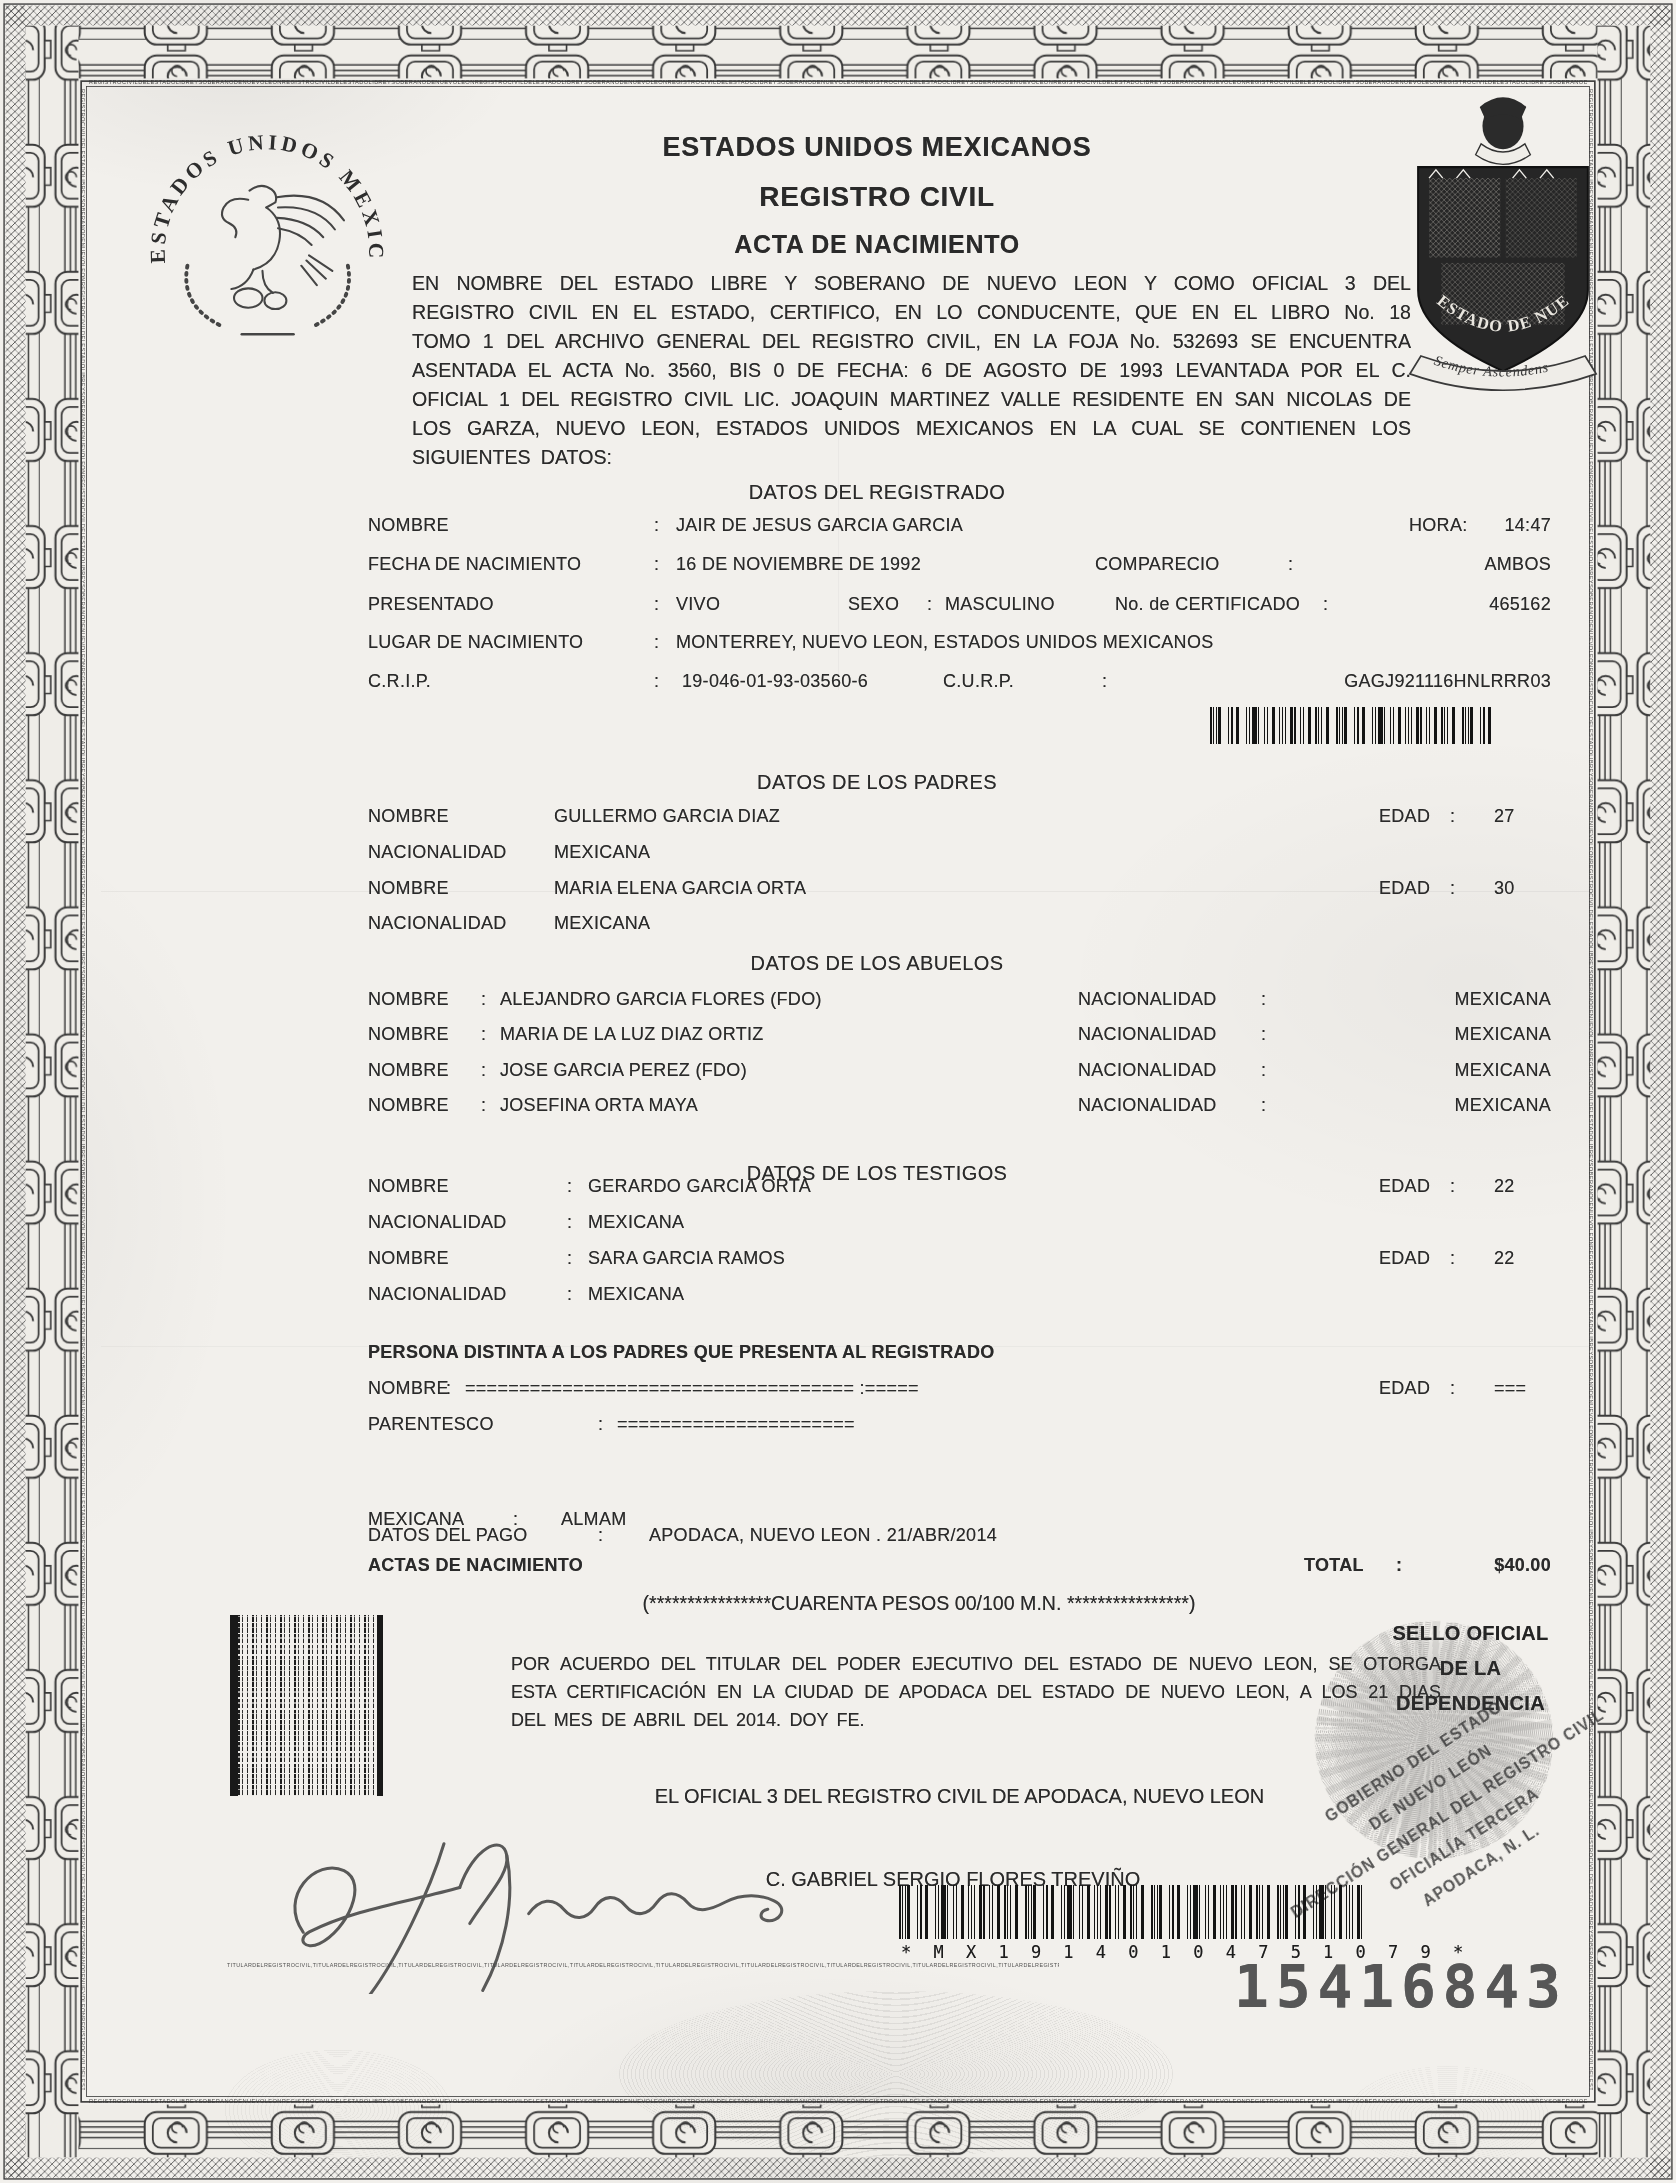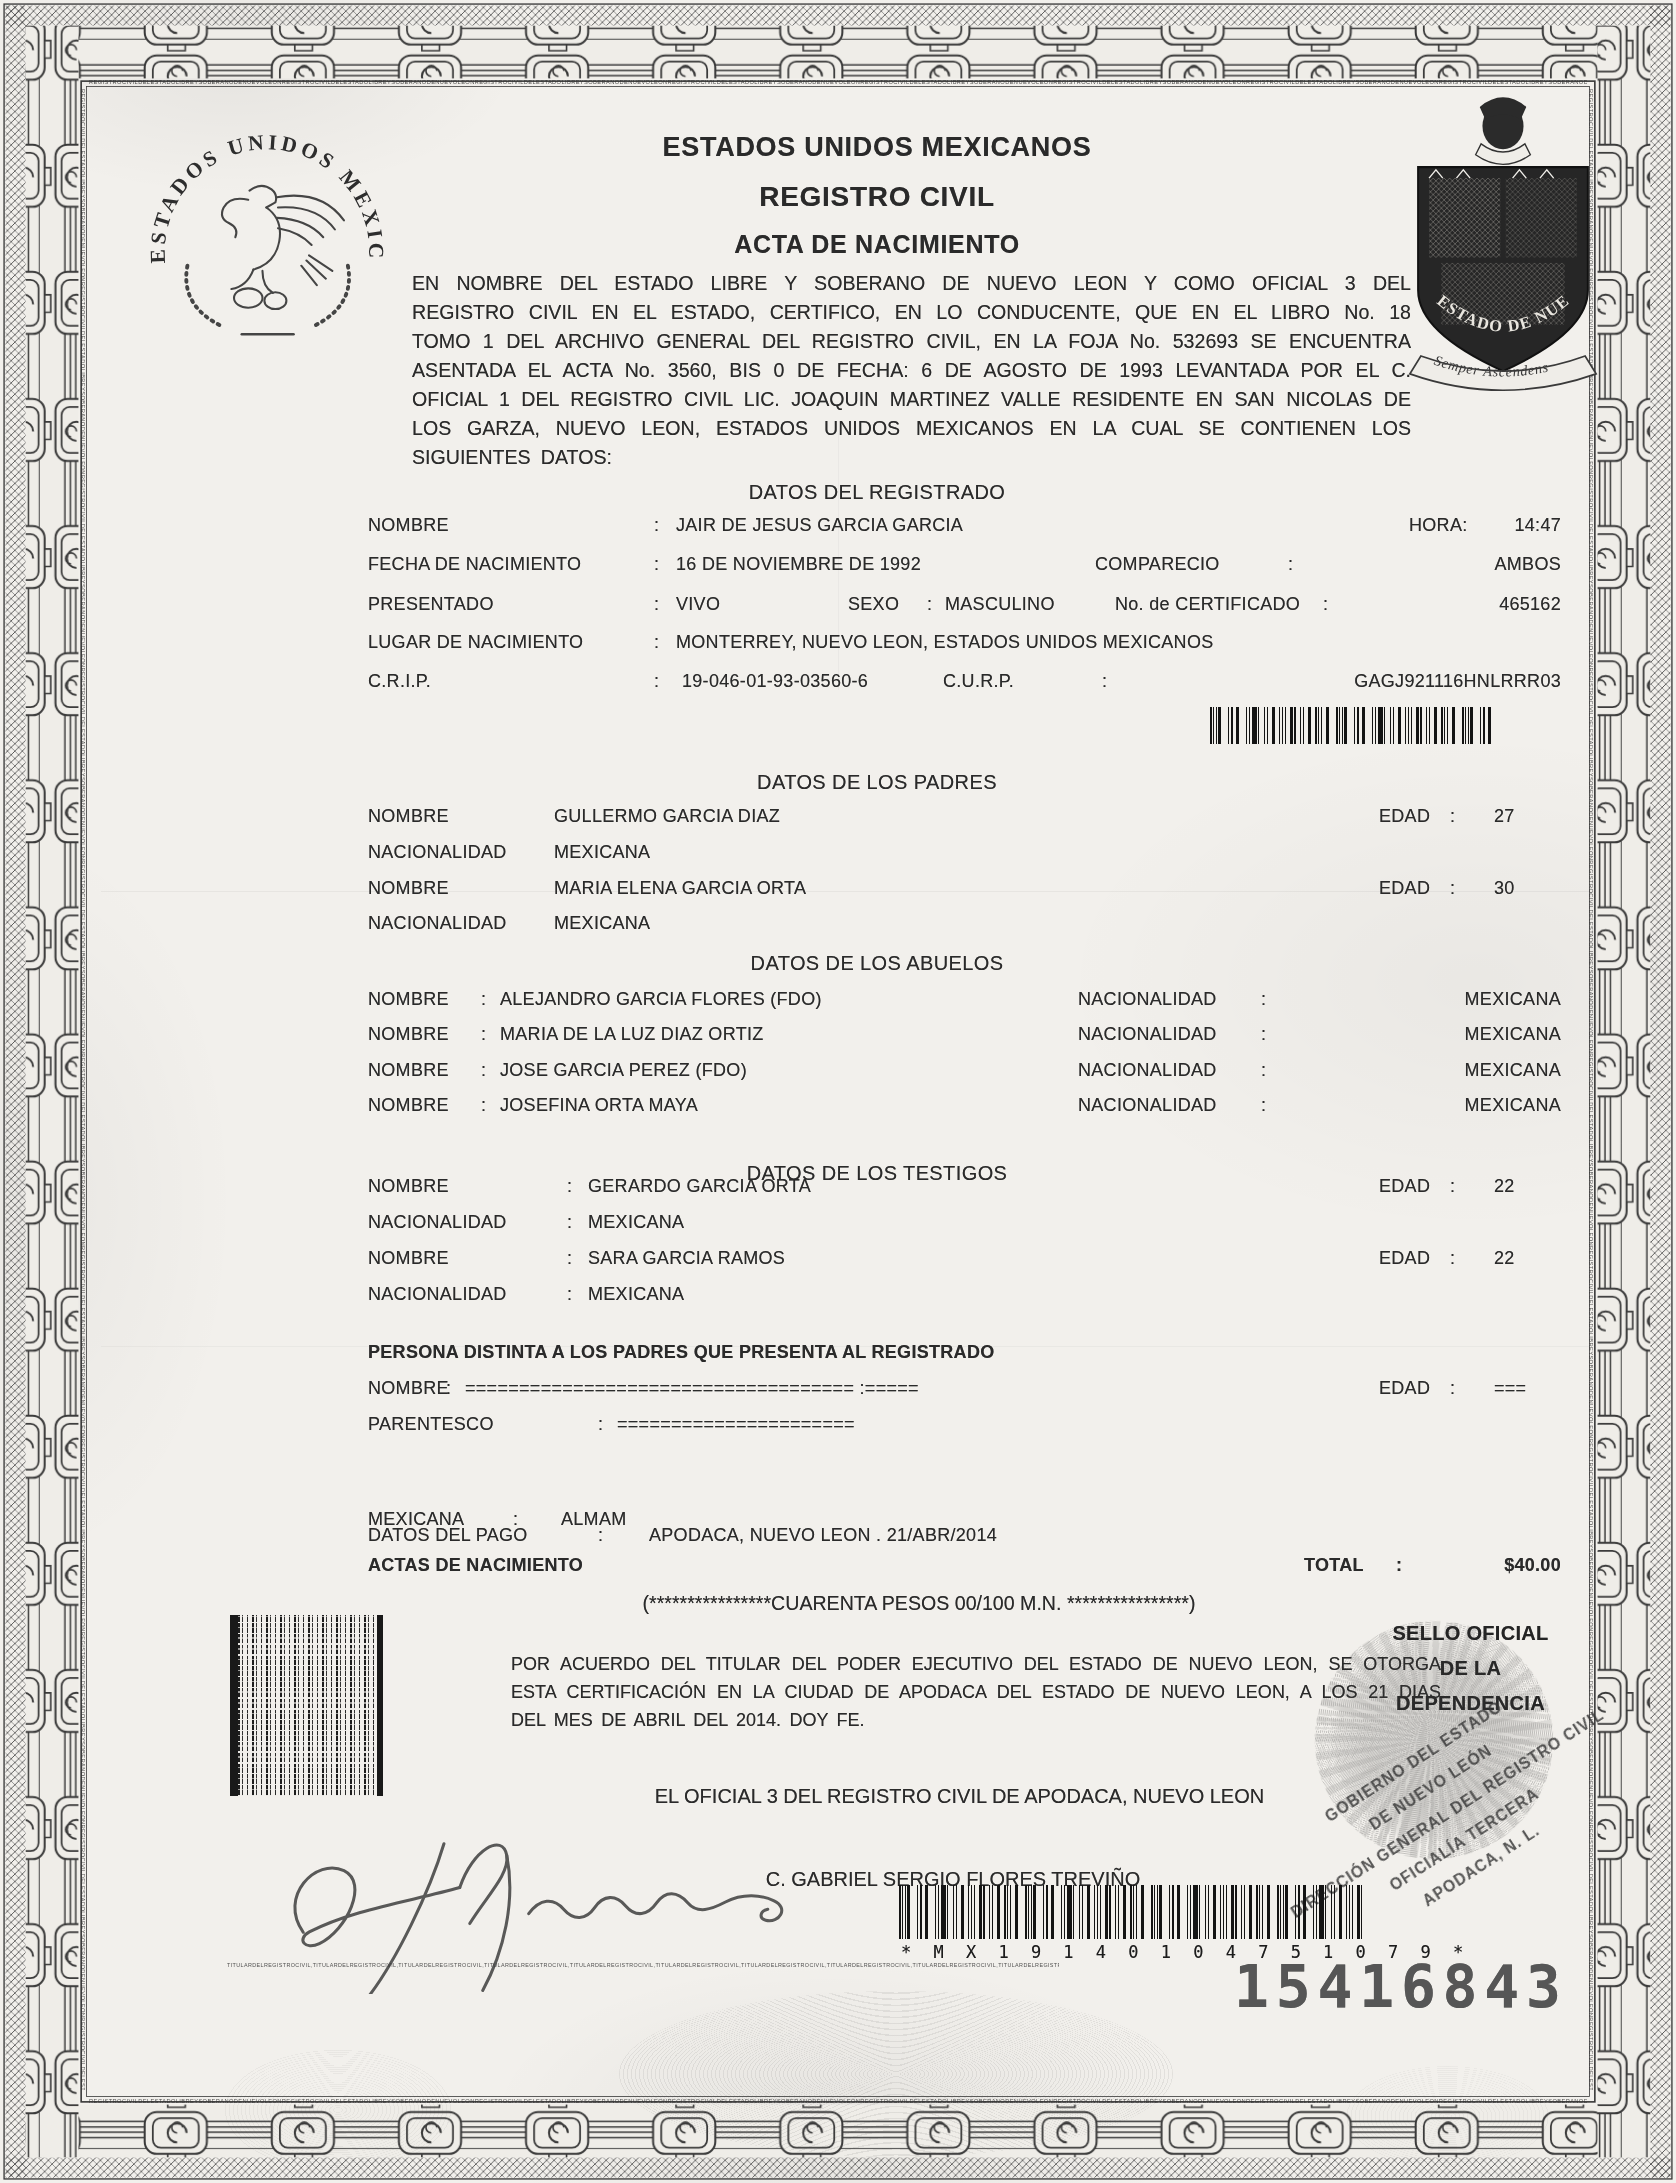--- a/index.html
+++ b/index.html
@@ -12,21 +12,21 @@
       radial-gradient(ellipse 541px 243px at 50% 97%, rgba(0,0,0,.05), transparent 65%),
       radial-gradient(ellipse 338px 609px at 2% 55%, rgba(0,0,0,.04), transparent 60%);
     font-family:"Liberation Sans", sans-serif; color:#2a2a2a;
   }
   .t{ text-shadow:0 0 0.5px rgba(40,40,40,.55); white-space:nowrap; }
   .abs{ position:absolute; }
   .hdr{ left:368px; width:1018px; text-align:center; font-weight:bold; letter-spacing:0.7px;}
   .sectitle{ position:absolute; left:368px; width:1018px; text-align:center; font-size:20px; letter-spacing:0.4px;}
   .row{ position:absolute; left:368px; width:1193px; height:27px; font-size:18px; letter-spacing:0.3px;}
   .row span{ position:absolute; top:0; }
-  .row .ra{ right:0; text-align:right; }
+  .row .ra{ right:10px; text-align:right; }
   .para{ position:absolute; text-align:justify; }
   .crease{ position:absolute; background:rgba(110,110,110,.16); }
   .bars{
     background:
       repeating-linear-gradient(90deg,#141414 0 1.4px,transparent 1.4px 3.4px,#141414 3.4px 4px,transparent 4px 8px,#141414 8px 10.8px,transparent 10.8px 13px,#141414 13px 13.5px,transparent 13.5px 18px),
       repeating-linear-gradient(90deg,#141414 0 2px,transparent 2px 6px,#141414 6px 7.4px,transparent 7.4px 11.5px,transparent 11.5px 21px);
   }
   .pdf417{
     border-left:8px solid #191919; border-right:6px solid #191919;
     background:

